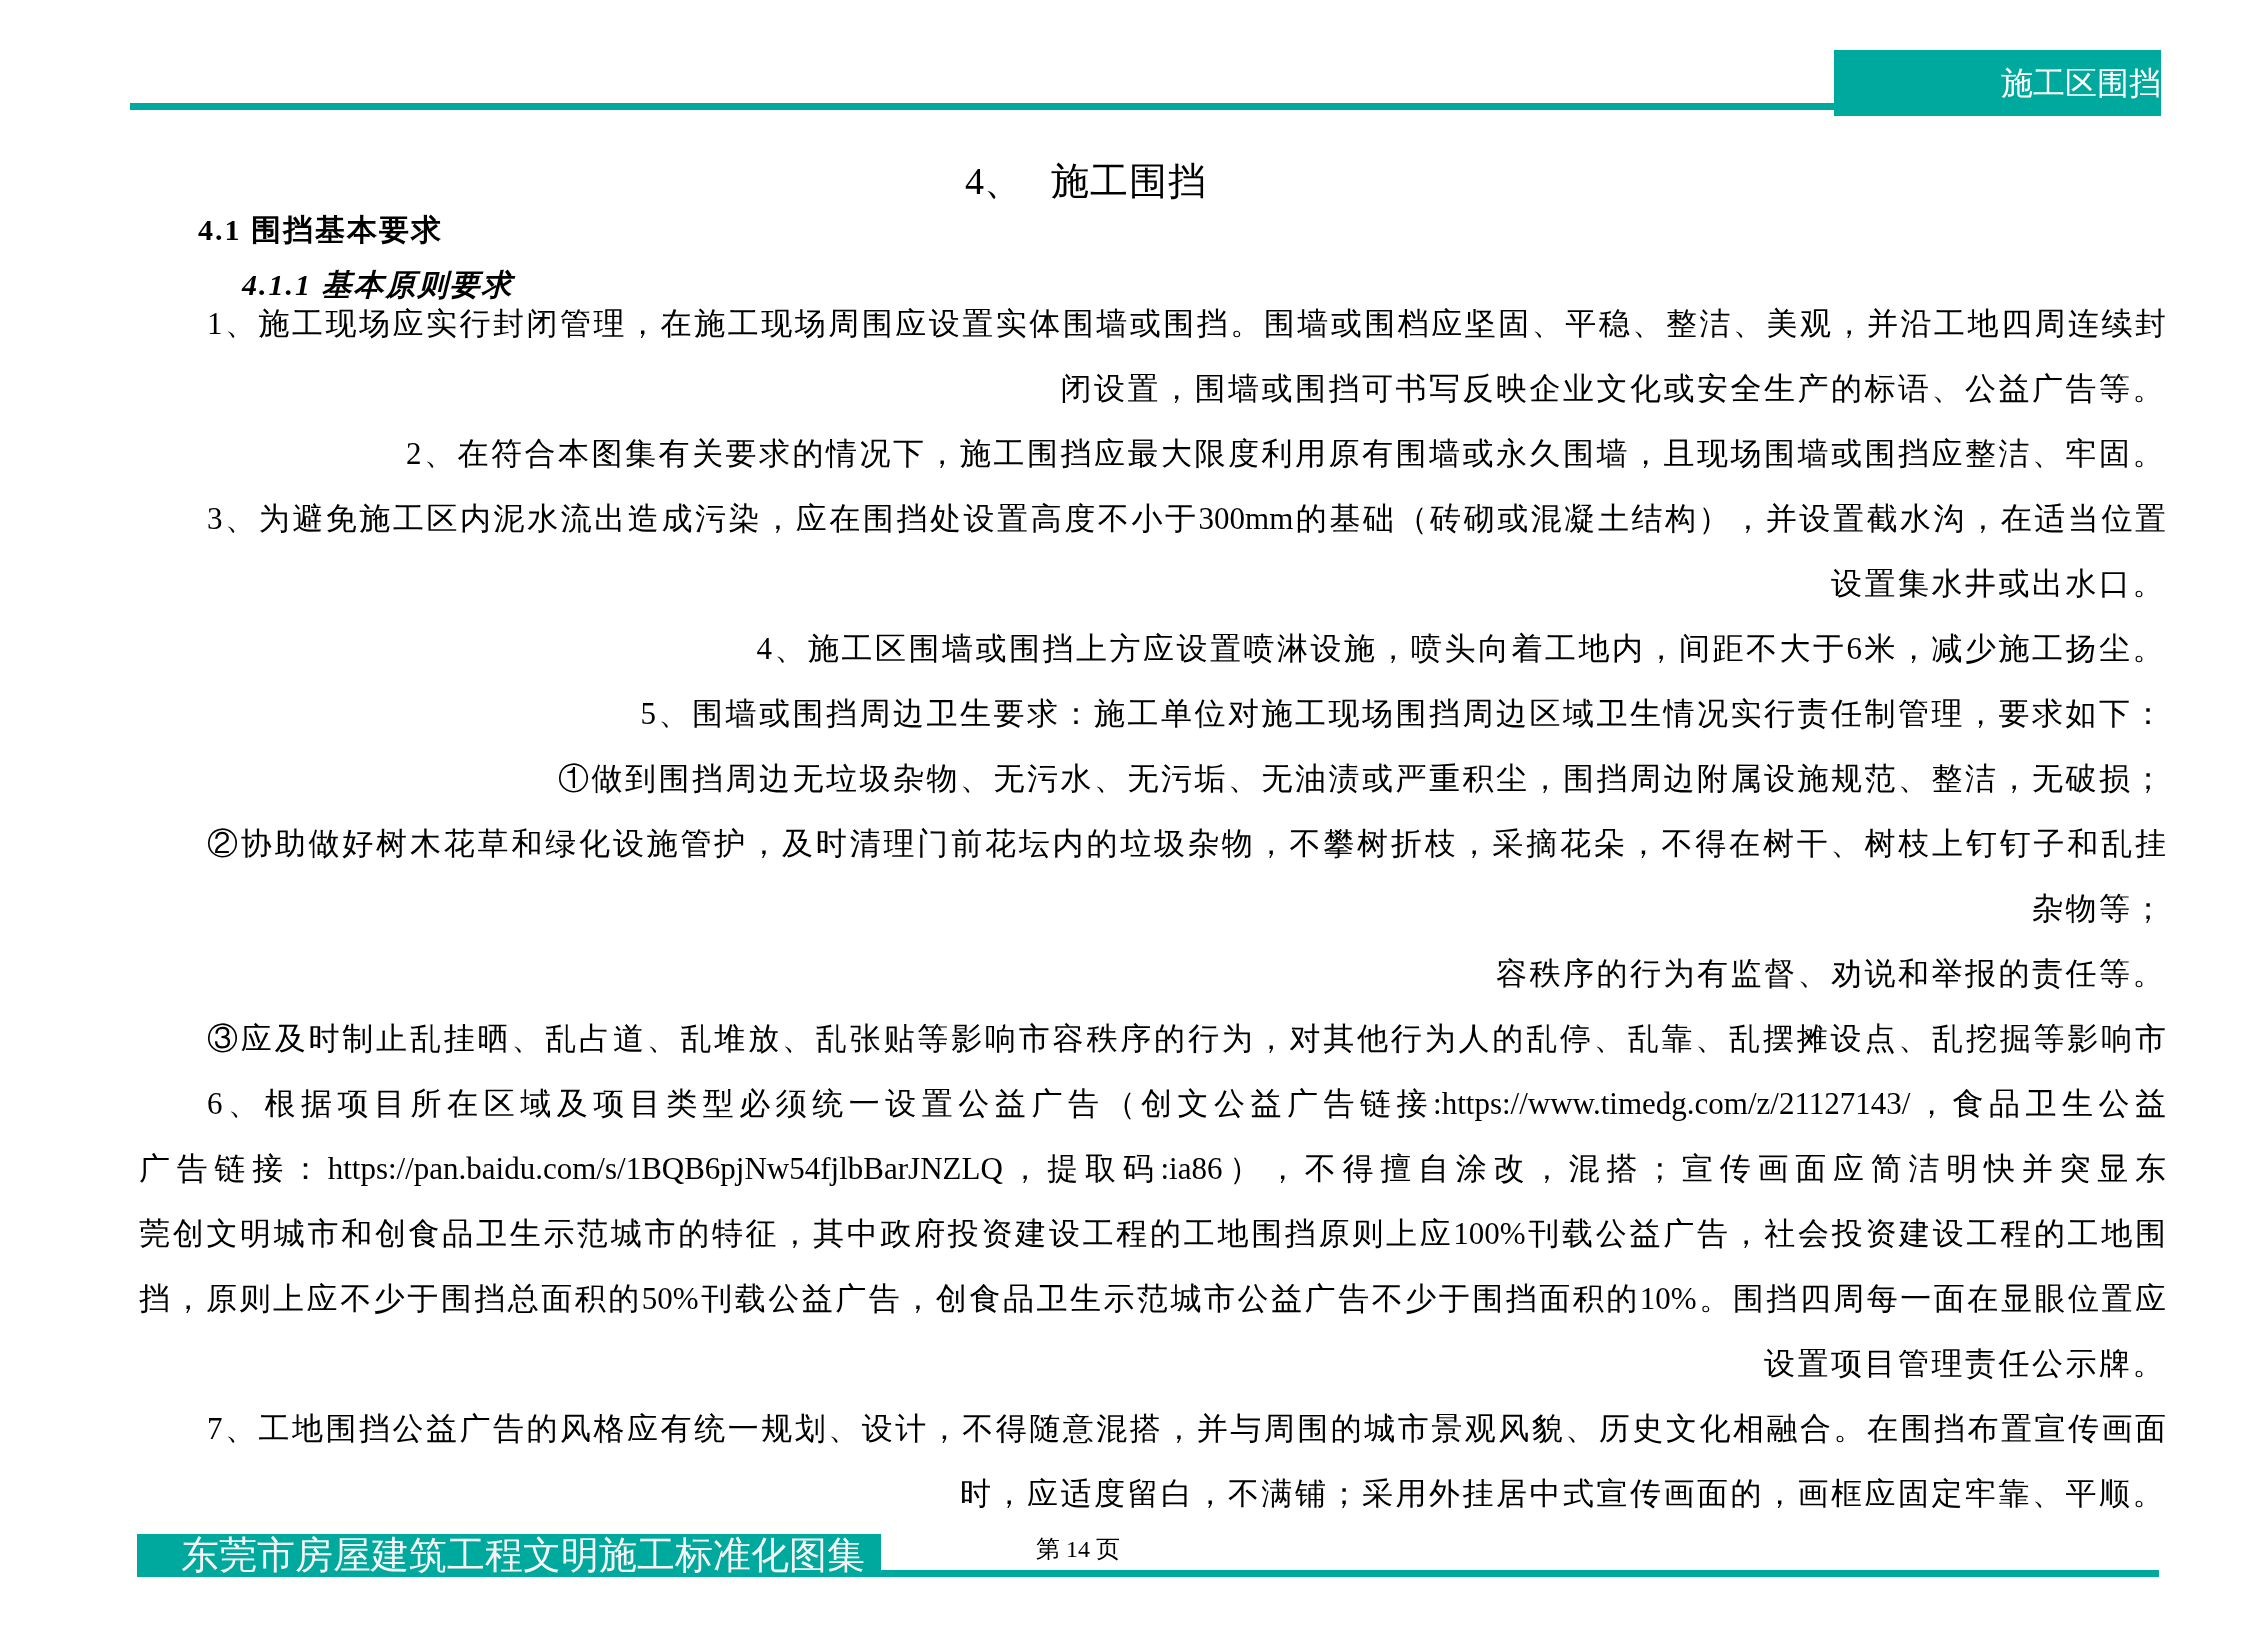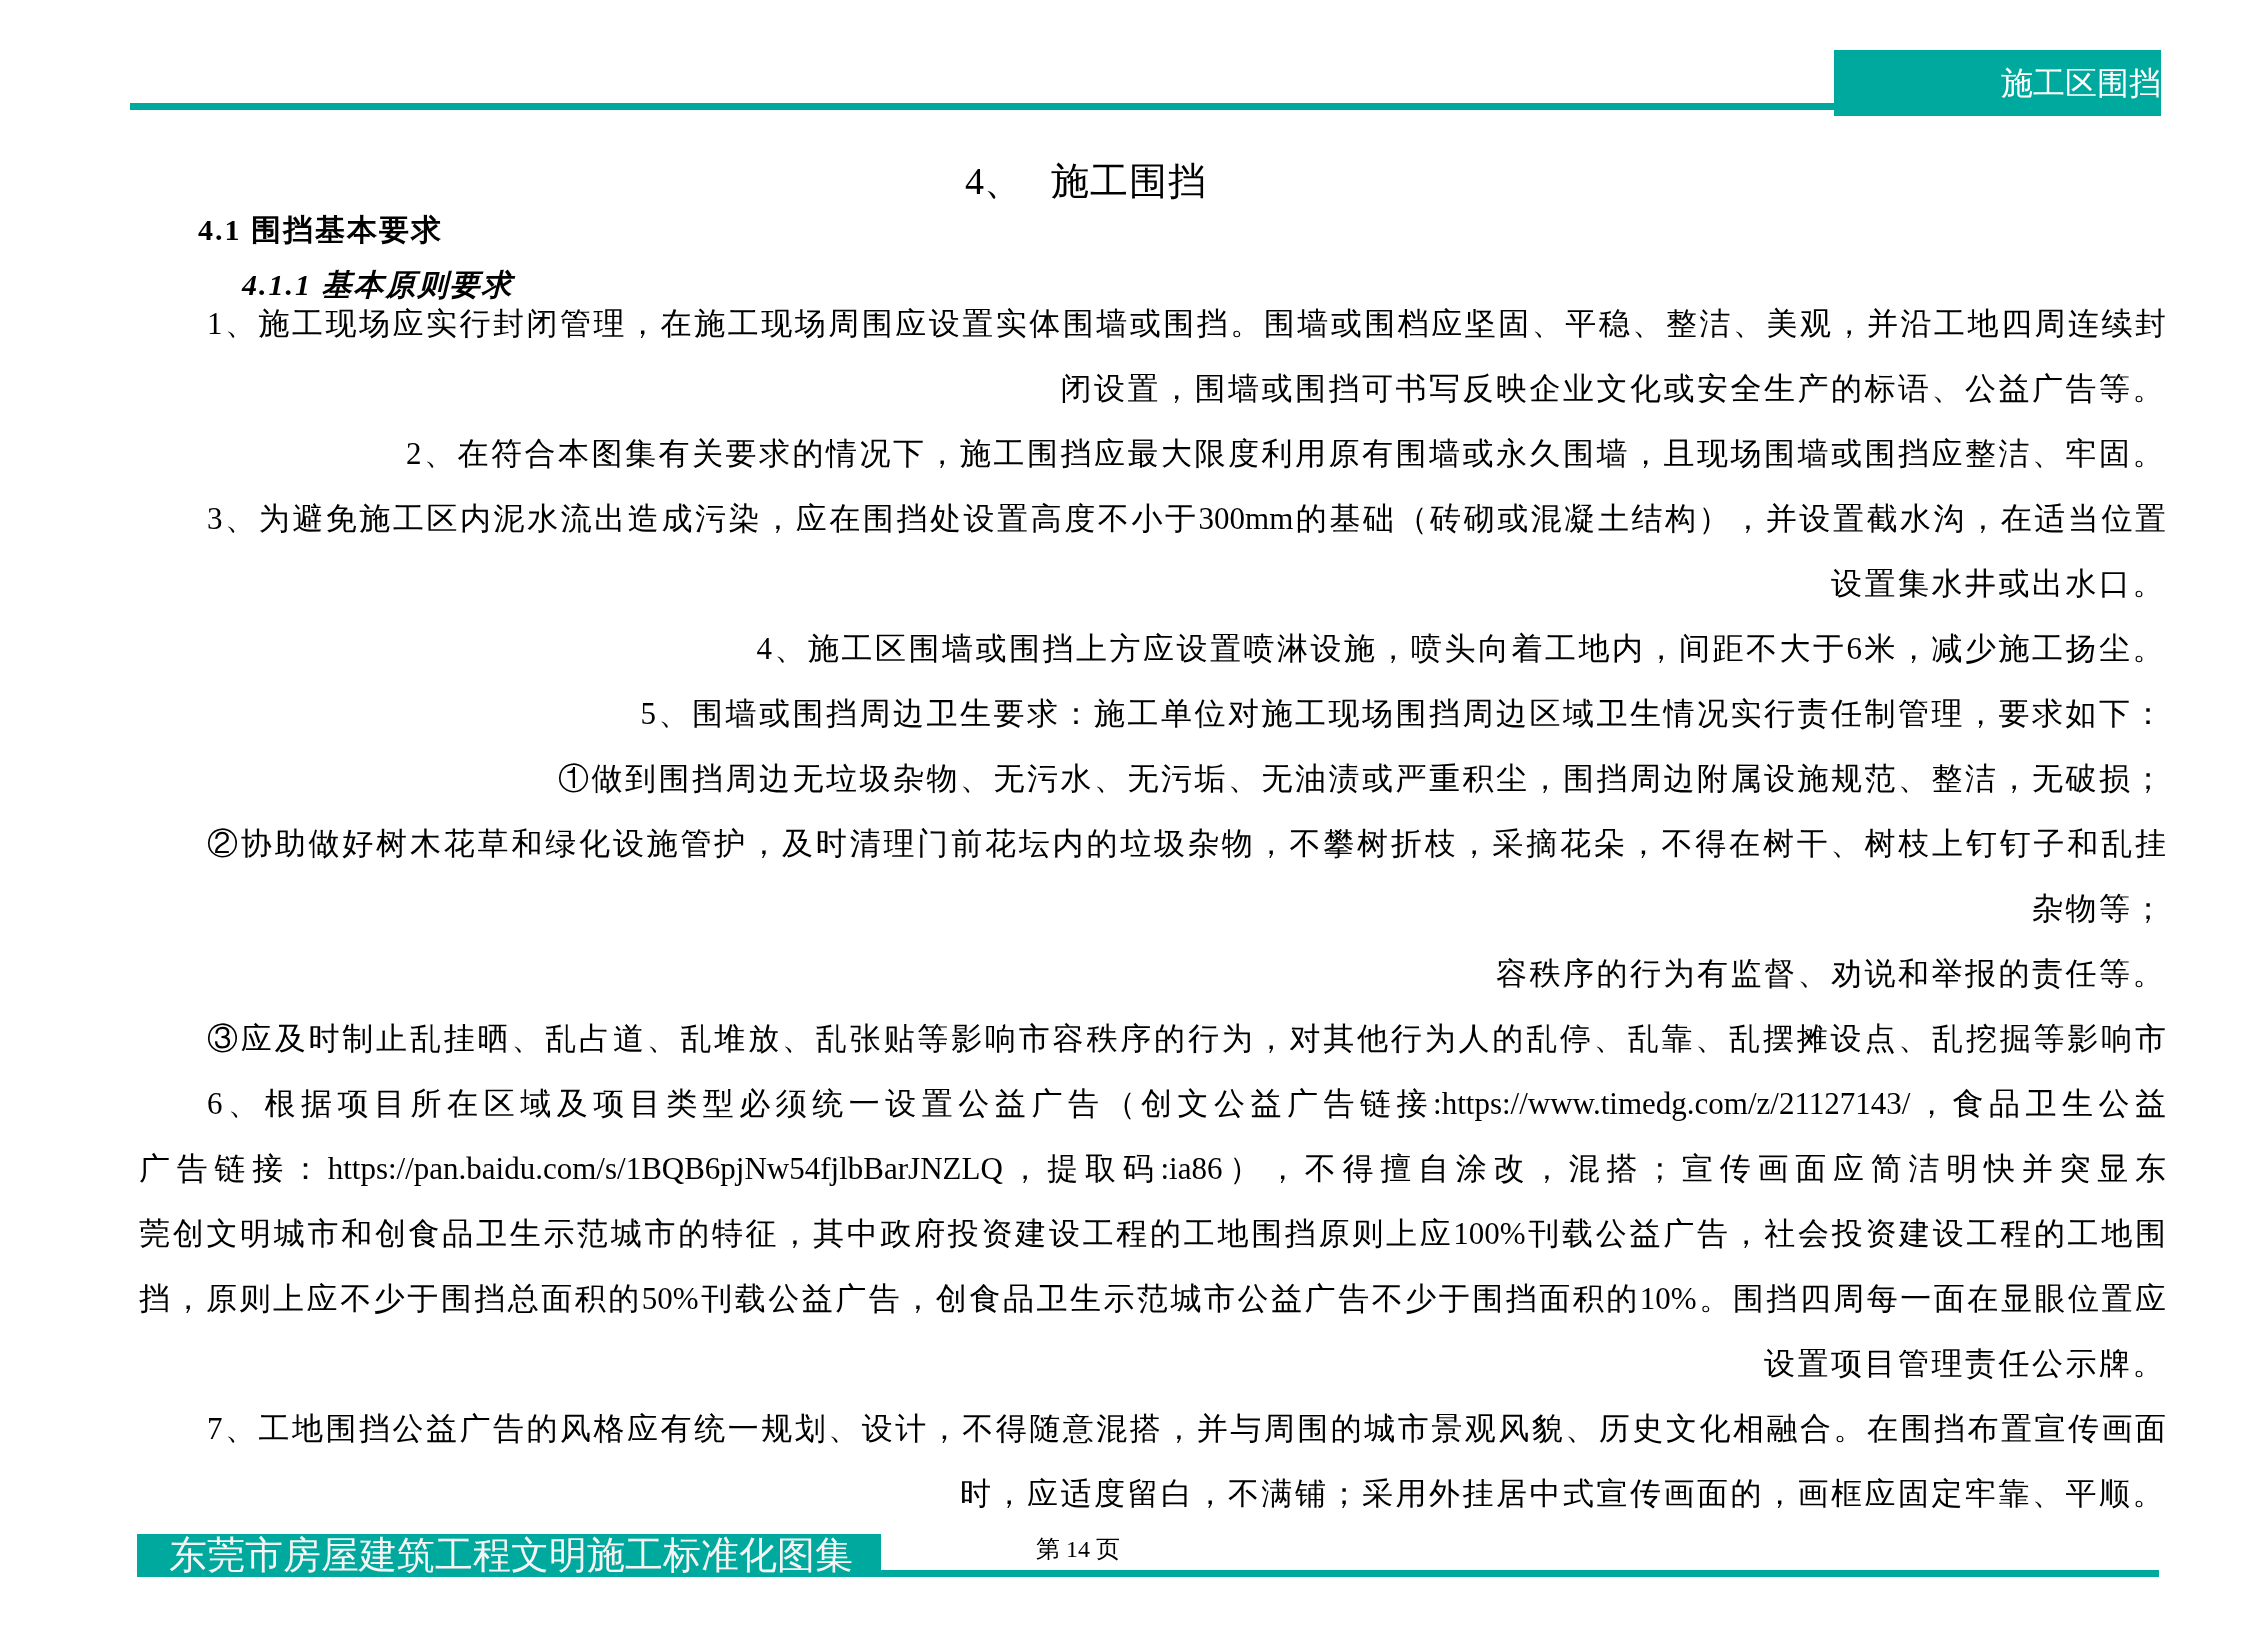--- a/index.html
+++ b/index.html
@@ -22,21 +22,21 @@
     .h3 { left: 242px; top: 265px; font-style: italic; }
     .body-text { left: 132px; top: 291px; width: 2027px; margin-left: 7px; }
     .ln {
       display: block; height: 65px; line-height: 65px; font-size: 31px;
       letter-spacing: 2.5px; white-space: nowrap; text-align: right;
     }
     .ln.full { white-space: normal; letter-spacing: 0; text-align: justify; text-align-last: justify; }
     .ln.ind { padding-left: 68px; }
     .ftr-box {
       left: 137px; top: 1534px; width: 744px; height: 43px; background: #00A99D;
-      color: #f4f4f4; font-size: 38px; line-height: 43px; padding-left: 32px;
+      color: #f4f4f4; font-size: 38px; line-height: 43px; padding-left: 44px;
       box-sizing: border-box; white-space: nowrap; overflow: hidden;
     }
     .ftr-line { left: 881px; top: 1570px; width: 1278px; height: 7px; background: #00A99D; }
     .page-no { left: 1036px; top: 1535px; font-size: 24px; line-height: 28px; white-space: nowrap; }
   </style>
 </head>
 <body>
 
 <div class="abs hdr-line"></div>
 <div class="abs hdr-tab">施工区围挡</div>

